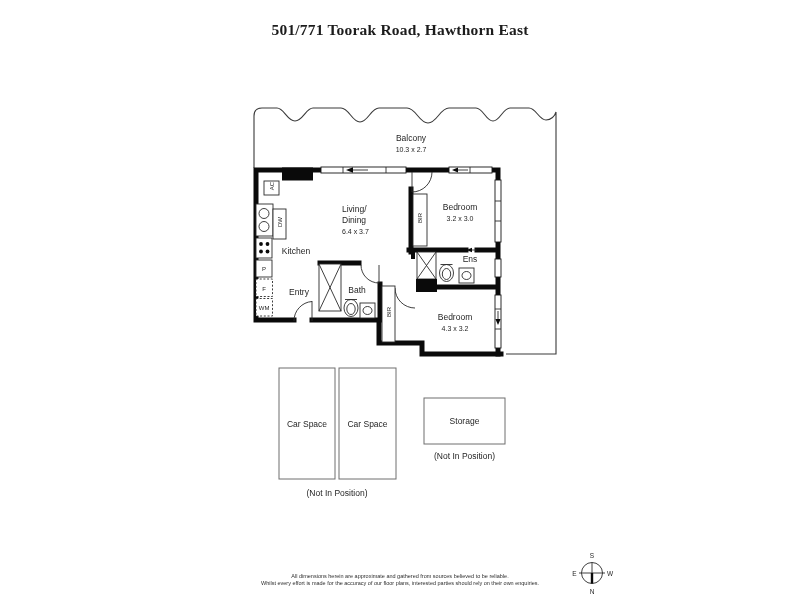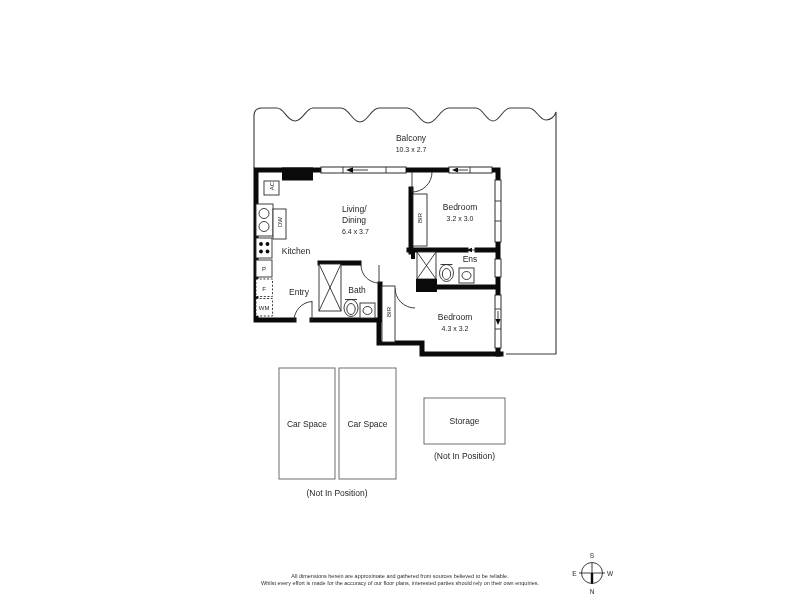--- a/index.html
+++ b/index.html
@@ -24,20 +24,21 @@
   .dims{font:7px "Liberation Sans",sans-serif;fill:#1f1f1f;}
   .tiny{font:6px "Liberation Sans",sans-serif;fill:#1f1f1f;}
   .cmp{font:6.5px "Liberation Sans",sans-serif;fill:#1f1f1f;}
   .mid{text-anchor:middle;}
 </style>
 </head>
 <body>
 
 <div class="page">
 
+  <div class="title">501/771 Toorak Road, Hawthorn East</div>
 
   <svg width="800" height="600" viewBox="0 0 800 600">
 
     <g>
       <path class="outline" d="M 254,168 L 254,116 Q 254,108 262,108 L 277,108
         C 284,108 287,121 295,121 C 303,121 306,108 313,108 L 341,108
         C 349,108 352,122 360,122 C 368,122 371,108 379,108 L 407,108
         C 416,108 419,123 428,123 C 437,123 440,108 449,108 L 476,108
         C 483,108 486,121 493,121 C 500,121 503,108 510,108 L 529,108
         C 536,108 539,120 546,120 C 551,120 555,116 556,112

